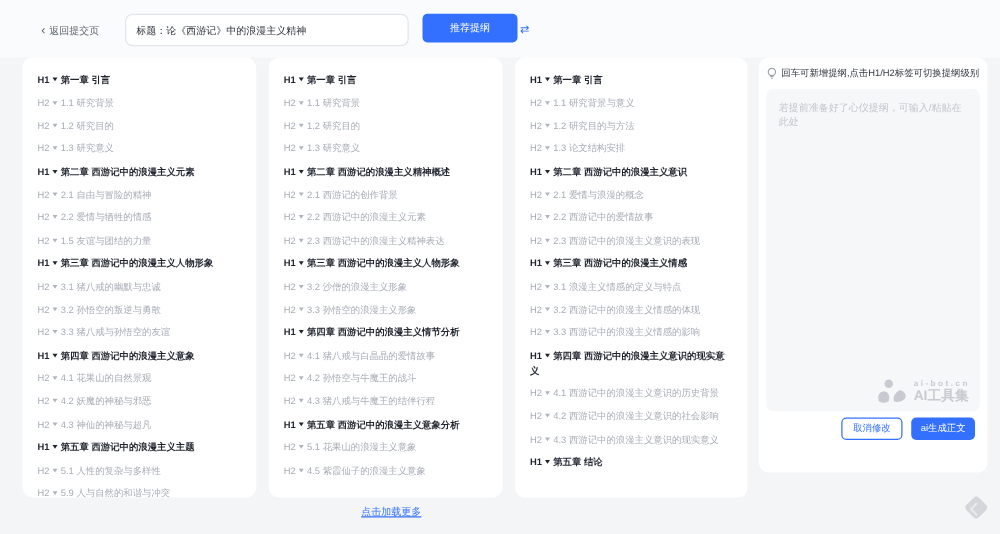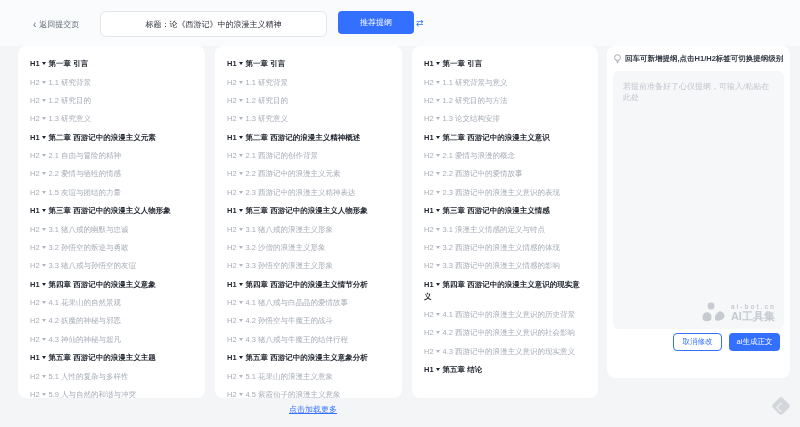--- a/index.html
+++ b/index.html
@@ -12,21 +12,20 @@
   }
   
   .topbar { position:absolute; left:0; top:0; width:800px; height:46px; background:#fafbfc; }
   .back-link { position:absolute; left:33px; top:19px; font-size:8px; color:#5f6673; display:flex; align-items:center; gap:3px; cursor:pointer; }
   .back-link .chev { font-size:10px; line-height:8px; color:#5f6673; }
   .title-input {
     position:absolute; left:100px; top:11px; width:227px; height:23px;
     border:1px solid #e3e5ea; border-radius:6px; background:#fff;
     font-size:8px; color:#2a2f38; padding:12px 8px; outline:none;
     font-family:inherit;
-    text-align:center;
   }
   .rec-btn {
     position:absolute; left:338px; top:11px; width:76px; height:23px;
     background:#3370ff; color:#fff; border:none; border-radius:4px;
     font-size:8px; cursor:pointer; font-family:inherit;
   }
   .return-link { position:absolute; left:398px; top:18px; font-size:8px; color:#3370ff; display:flex; align-items:center; gap:2px; cursor:pointer; }
   .return-link .swap { font-size:9px; line-height:9px; }
   
   .outline-card {
@@ -44,21 +43,21 @@
     border-top:3px solid #b0b5bd; margin:0 3px 1px 0;
   }
   .row.h1 { color:#1f242e; font-weight:bold; }
   .row.h1 .caret { border-top-color:#1f242e; }
   .row.h2 { color:#a6acb6; }
   
   .right-card {
     position:absolute; left:607px; top:46px; width:183px; height:332px;
     background:#fff; border-radius:8px; padding:8px 6px 0 6px;
   }
-  .tip { display:flex; align-items:center; gap:3px; font-size:7.5px; font-weight:bold; color:#333a45; line-height:10px; }
+  .tip { display:flex; align-items:center; gap:3px; font-size:7.5px; font-weight:normal; color:#333a45; line-height:10px; }
   .tip svg { flex:0 0 auto; }
   .textarea-wrap { position:relative; margin-top:7px; }
   .outline-textarea {
     width:171px; height:258px; background:#f6f7f9; border:none; border-radius:6px;
     resize:none; outline:none; padding:10px 10px; font-size:8px; color:#2a2f38;
     font-family:inherit;
   }
   .outline-textarea::placeholder { color:#c2c6cd; }
   .watermark { position:absolute; right:8px; bottom:10px; display:flex; align-items:center; gap:4px; pointer-events:none; }
   .wm-text { text-align:left; color:#c7cbd1; }
@@ -127,21 +126,20 @@
 <div class="outline-card" id="col-1">
     <div class="row h1"><span class="tag">H1</span><span class="caret"></span><span class="txt">第一章 引言</span></div>
     <div class="row h2"><span class="tag">H2</span><span class="caret"></span><span class="txt">1.1 研究背景</span></div>
     <div class="row h2"><span class="tag">H2</span><span class="caret"></span><span class="txt">1.2 研究目的</span></div>
     <div class="row h2"><span class="tag">H2</span><span class="caret"></span><span class="txt">1.3 研究意义</span></div>
     <div class="row h1"><span class="tag">H1</span><span class="caret"></span><span class="txt">第二章 西游记的浪漫主义精神概述</span></div>
     <div class="row h2"><span class="tag">H2</span><span class="caret"></span><span class="txt">2.1 西游记的创作背景</span></div>
     <div class="row h2"><span class="tag">H2</span><span class="caret"></span><span class="txt">2.2 西游记中的浪漫主义元素</span></div>
     <div class="row h2"><span class="tag">H2</span><span class="caret"></span><span class="txt">2.3 西游记中的浪漫主义精神表达</span></div>
     <div class="row h1"><span class="tag">H1</span><span class="caret"></span><span class="txt">第三章 西游记中的浪漫主义人物形象</span></div>
-    <div class="row h2"><span class="tag">H2</span><span class="caret"></span><span class="txt">3.1 猪八戒的浪漫主义形象</span></div>
     <div class="row h2"><span class="tag">H2</span><span class="caret"></span><span class="txt">3.2 沙僧的浪漫主义形象</span></div>
     <div class="row h2"><span class="tag">H2</span><span class="caret"></span><span class="txt">3.3 孙悟空的浪漫主义形象</span></div>
     <div class="row h1"><span class="tag">H1</span><span class="caret"></span><span class="txt">第四章 西游记中的浪漫主义情节分析</span></div>
     <div class="row h2"><span class="tag">H2</span><span class="caret"></span><span class="txt">4.1 猪八戒与白晶晶的爱情故事</span></div>
     <div class="row h2"><span class="tag">H2</span><span class="caret"></span><span class="txt">4.2 孙悟空与牛魔王的战斗</span></div>
     <div class="row h2"><span class="tag">H2</span><span class="caret"></span><span class="txt">4.3 猪八戒与牛魔王的结伴行程</span></div>
     <div class="row h1"><span class="tag">H1</span><span class="caret"></span><span class="txt">第五章 西游记中的浪漫主义意象分析</span></div>
     <div class="row h2"><span class="tag">H2</span><span class="caret"></span><span class="txt">5.1 花果山的浪漫主义意象</span></div>
     <div class="row h2"><span class="tag">H2</span><span class="caret"></span><span class="txt">4.5 紫霞仙子的浪漫主义意象</span></div>
   </div>

